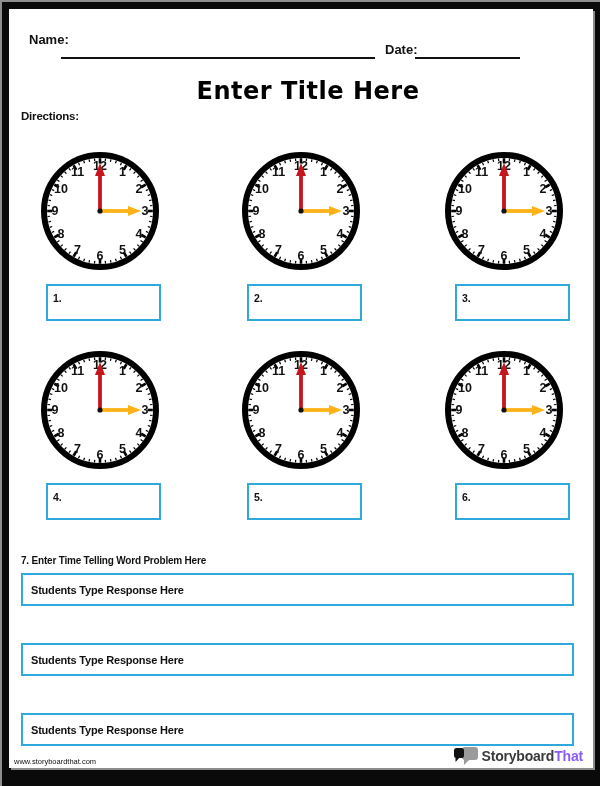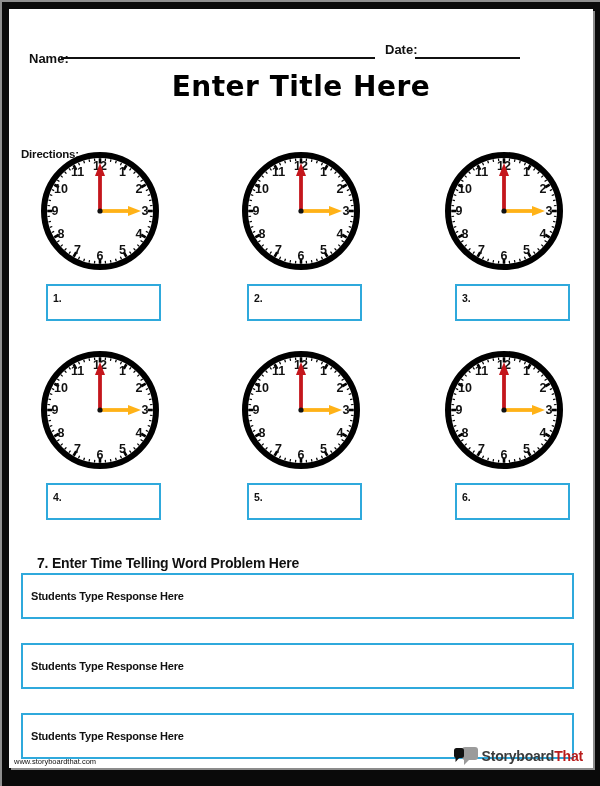--- a/index.html
+++ b/index.html
@@ -10,58 +10,58 @@
   }
   .frame{
     position:absolute;inset:0;background:#0a0a0a;
     border-top:2px solid #8f8f8f;border-left:2px solid #8f8f8f;
   }
   .page{
     position:absolute;left:9px;top:9px;width:584px;height:759px;
     background:#ffffff;box-shadow:2px 2px 0 #8c8c8c;
   }
   
-  .name-label{position:absolute;left:12px;top:42px;font-size:13px;font-weight:700;color:#111;padding-left:8px;}
+  .name-label{position:absolute;left:12px;top:23px;font-size:13px;font-weight:700;color:#111;padding-left:8px;}
   .name-line{position:absolute;left:52px;top:30px;width:314px;height:18px;border-bottom:2px solid #111;}
   .date-label{position:absolute;left:376px;top:33px;font-size:13px;font-weight:700;color:#111;}
   .date-line{position:absolute;left:406px;top:30px;width:105px;height:18px;border-bottom:2px solid #111;}
   .title{
     position:absolute;left:0;top:61px;width:100%;text-align:center;
-    font-family:"DejaVu Sans",sans-serif;font-size:28px;font-weight:800;
-    letter-spacing:.5px;color:#000;margin:0;
+    font-family:"DejaVu Sans",sans-serif;font-size:24px;font-weight:800;
+    letter-spacing:.5px;color:#000;margin:7px;
   }
-  .directions{position:absolute;left:12px;top:101px;font-size:11.5px;font-weight:700;color:#111;letter-spacing:-.2px;margin-top:38px;}
+  .directions{position:absolute;left:12px;top:101px;font-size:11.5px;font-weight:700;color:#111;letter-spacing:-.2px;}
   
   .clock{position:absolute;width:120px;height:120px;}
   .clock.c1{left:31px;top:142px}.clock.c2{left:232px;top:142px}.clock.c3{left:435px;top:142px}
   .clock.c4{left:31px;top:341px}.clock.c5{left:232px;top:341px}.clock.c6{left:435px;top:341px}
   
   .answer-box{
     position:absolute;width:115px;height:37px;background:#fff;
     border:2px solid var(--boxc);box-sizing:border-box;
   }
   .answer-box .num{position:absolute;left:5px;top:6px;font-size:10.5px;font-weight:700;color:#111;}
   .answer-box.b1{left:37px;top:275px}.answer-box.b2{left:238px;top:275px}.answer-box.b3{left:446px;top:275px}
   .answer-box.b4{left:37px;top:474px}.answer-box.b5{238px;top:474px;left:238px}.answer-box.b6{left:446px;top:474px}
   
-  .wp-label{position:absolute;left:28px;font-size:14px;font-weight:700;color:#111;letter-spacing:-.2px;}
+  .wp-label{position:absolute;left:12px;font-size:10px;font-weight:700;color:#111;letter-spacing:-.2px;}
   .wp-label.w7{top:546px}.wp-label.w8{top:616px}.wp-label.w9{top:687px}
   .response-box{
-    position:absolute;left:12px;width:553px;height:46px;background:#fff;
+    position:absolute;left:12px;width:553px;height:33px;background:#fff;
     border:2px solid var(--boxc);box-sizing:border-box;
     display:flex;align-items:center;padding-left:8px;
     font-size:11px;font-weight:700;color:#111;letter-spacing:-.2px;
   }
   .response-box.r7{top:564px}.response-box.r8{top:634px}.response-box.r9{top:704px}
   
   .footer-url{position:absolute;left:5px;top:748px;font-size:7.5px;font-weight:400;color:#111;}
   .logo{position:absolute;right:10px;top:737px;display:flex;align-items:center;gap:4px;}
   .logo .word{font-size:14px;font-weight:700;letter-spacing:-.2px;}
   .logo .word .primary{color:#3a3a3a;text-align:center;}
-  .logo .word .secondary{color:#b91c1c;}
+  .logo .word .secondary{color:#8b5cf6;}
 </style>
 </head>
 <body style="--boxc: #2FA9DC;">
 
 <div class="frame"></div>
 
 <div class="page">
 
   <span class="name-label">Name:</span>
   <span class="name-line"></span>

